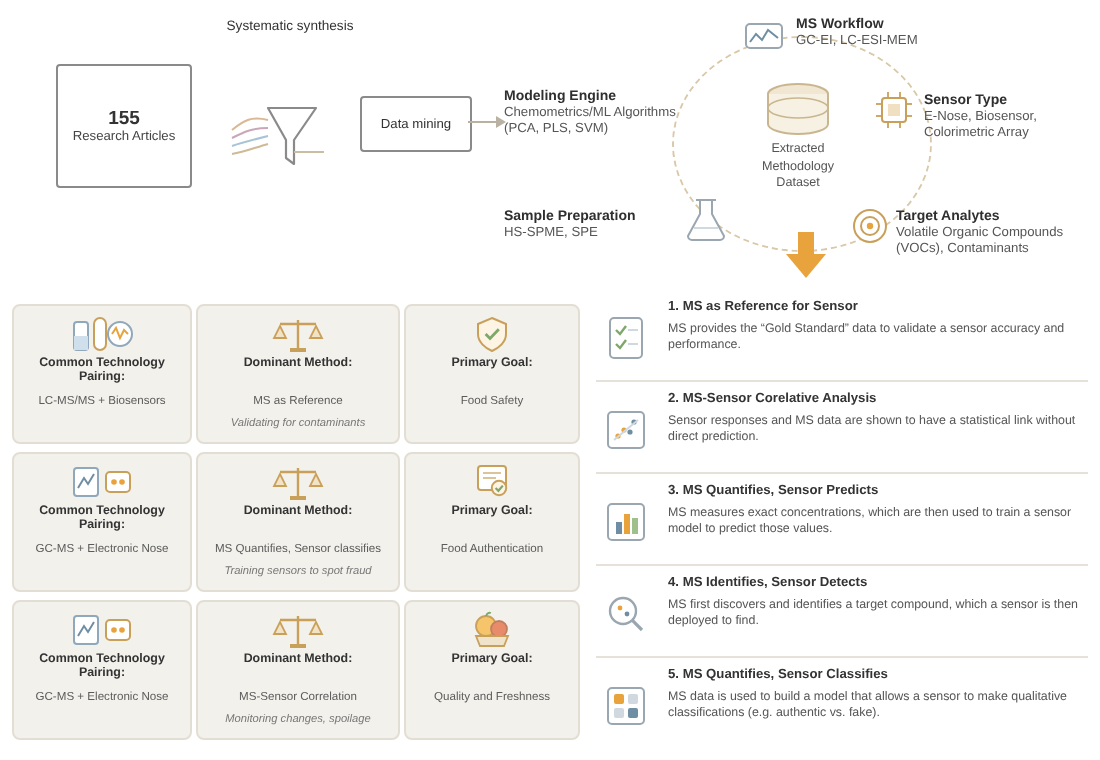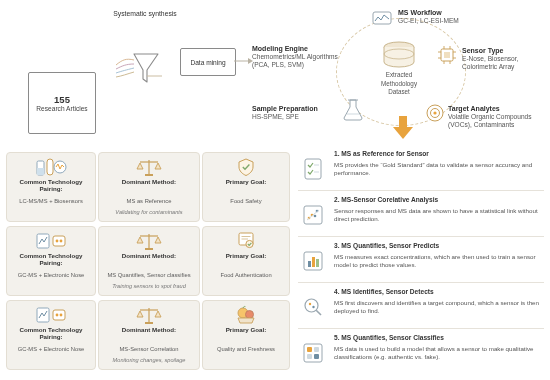--- a/index.html
+++ b/index.html
@@ -3,21 +3,21 @@
 <meta charset="utf-8">
 <style>
   html,body{margin:0;padding:0;}
   body{width:550px;height:380px;background:#ffffff;font-family:"Liberation Sans",sans-serif;color:#3b3b3b;overflow:hidden;}
   .page{position:relative;width:550px;height:380px;}
 
   
   .top{position:absolute;left:0;top:0;width:550px;height:140px;}
 
   .box-articles{position:absolute;left:28px;top:32px;width:66px;height:60px;border:1.2px solid #8a8a8a;border-radius:2px;background:#fff;
-    display:flex;flex-direction:column;align-items:center;justify-content:center;margin-top:40px;}
+    display:flex;flex-direction:column;align-items:center;justify-content:center;}
   .box-articles .n{font-size:9.5px;font-weight:bold;color:#333;line-height:11px;}
   .box-articles .t{font-size:6.6px;color:#444;line-height:8px;text-align:center;}
 
   .lbl-synth{position:absolute;left:108px;top:10px;width:74px;font-size:6.8px;color:#333;text-align:center;line-height:8px;}
 
   .funnel{position:absolute;left:112px;top:40px;width:56px;height:48px;}
 
   .box-datamining{position:absolute;left:180px;top:48px;width:54px;height:26px;border:1.2px solid #8a8a8a;border-radius:2px;background:#fff;
     display:flex;align-items:center;justify-content:center;font-size:6.6px;color:#333;}
 

